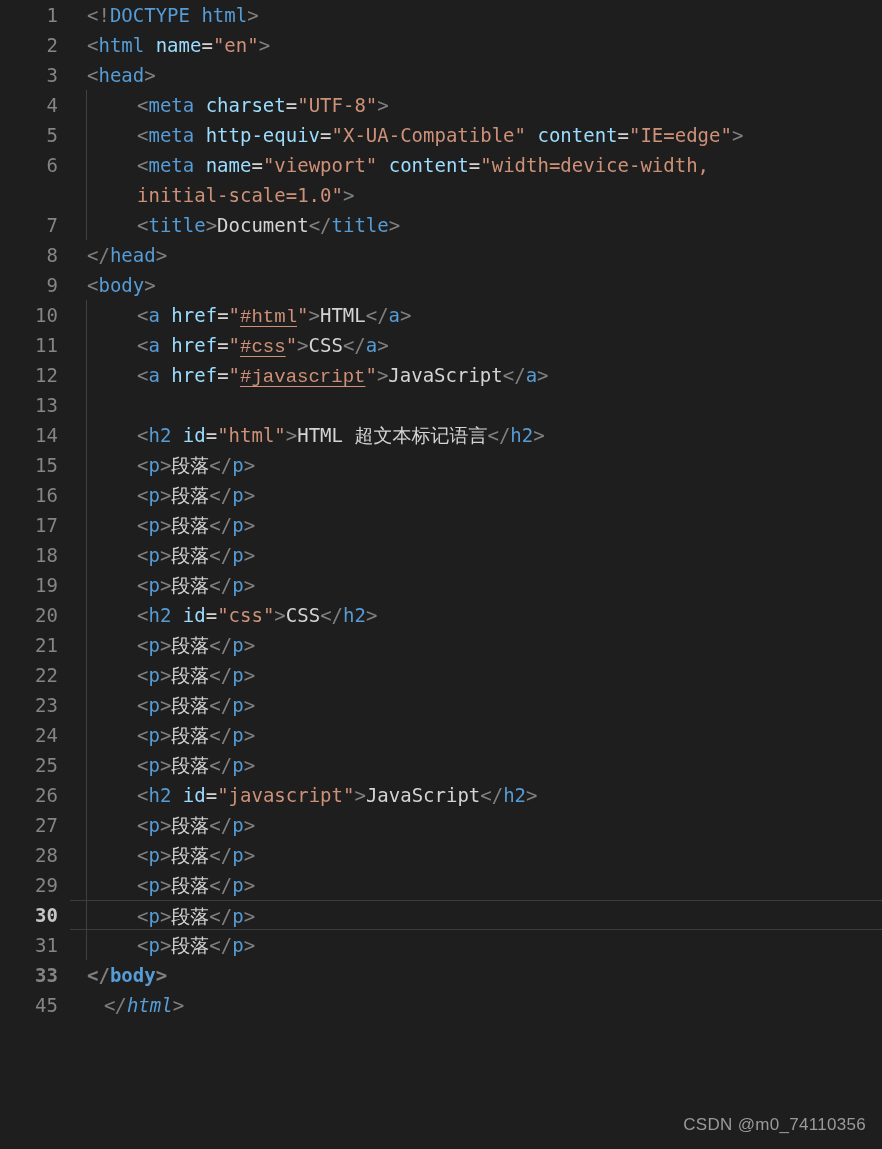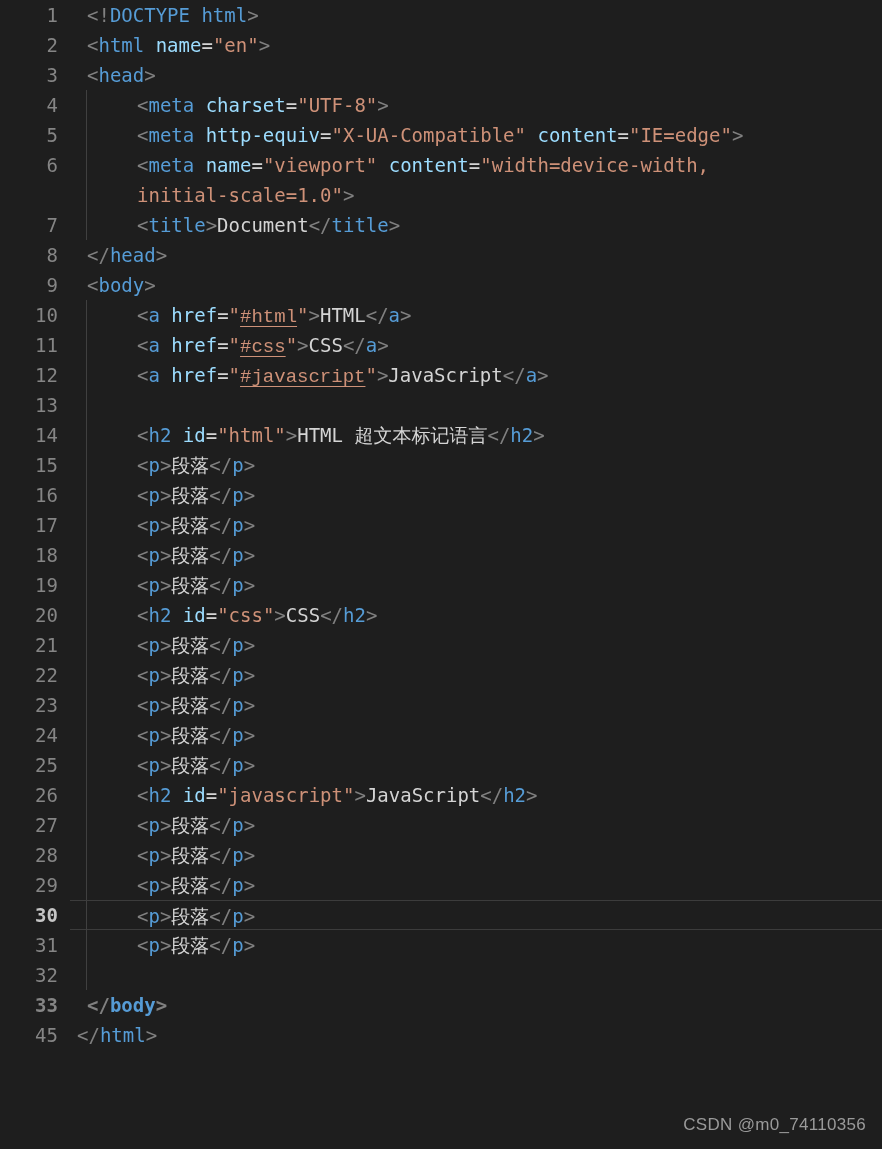--- a/index.html
+++ b/index.html
@@ -129,18 +129,17 @@
       <div class="row" style="height: 30px;"><div class="lnum">22</div><div class="code-area" style="height: 30px;"><div class="guide" style="height: 30px;"></div><div class="code" style="left: 67px;"><span class="t-punc">&lt;</span><span class="t-tag">p</span><span class="t-punc">&gt;</span><span class="t-text cjk">段落</span><span class="t-punc">&lt;/</span><span class="t-tag">p</span><span class="t-punc">&gt;</span></div></div></div>
       <div class="row" style="height: 30px;"><div class="lnum">23</div><div class="code-area" style="height: 30px;"><div class="guide" style="height: 30px;"></div><div class="code" style="left: 67px;"><span class="t-punc">&lt;</span><span class="t-tag">p</span><span class="t-punc">&gt;</span><span class="t-text cjk">段落</span><span class="t-punc">&lt;/</span><span class="t-tag">p</span><span class="t-punc">&gt;</span></div></div></div>
       <div class="row" style="height: 30px;"><div class="lnum">24</div><div class="code-area" style="height: 30px;"><div class="guide" style="height: 30px;"></div><div class="code" style="left: 67px;"><span class="t-punc">&lt;</span><span class="t-tag">p</span><span class="t-punc">&gt;</span><span class="t-text cjk">段落</span><span class="t-punc">&lt;/</span><span class="t-tag">p</span><span class="t-punc">&gt;</span></div></div></div>
       <div class="row" style="height: 30px;"><div class="lnum">25</div><div class="code-area" style="height: 30px;"><div class="guide" style="height: 30px;"></div><div class="code" style="left: 67px;"><span class="t-punc">&lt;</span><span class="t-tag">p</span><span class="t-punc">&gt;</span><span class="t-text cjk">段落</span><span class="t-punc">&lt;/</span><span class="t-tag">p</span><span class="t-punc">&gt;</span></div></div></div>
       <div class="row" style="height: 30px;"><div class="lnum">26</div><div class="code-area" style="height: 30px;"><div class="guide" style="height: 30px;"></div><div class="code" style="left: 67px;"><span class="t-punc">&lt;</span><span class="t-tag">h2</span><span class="t-text"> </span><span class="t-attr">id</span><span class="t-eq">=</span><span class="t-str">"javascript"</span><span class="t-punc">&gt;</span><span class="t-text">JavaScript</span><span class="t-punc">&lt;/</span><span class="t-tag">h2</span><span class="t-punc">&gt;</span></div></div></div>
       <div class="row" style="height: 30px;"><div class="lnum">27</div><div class="code-area" style="height: 30px;"><div class="guide" style="height: 30px;"></div><div class="code" style="left: 67px;"><span class="t-punc">&lt;</span><span class="t-tag">p</span><span class="t-punc">&gt;</span><span class="t-text cjk">段落</span><span class="t-punc">&lt;/</span><span class="t-tag">p</span><span class="t-punc">&gt;</span></div></div></div>
       <div class="row" style="height: 30px;"><div class="lnum">28</div><div class="code-area" style="height: 30px;"><div class="guide" style="height: 30px;"></div><div class="code" style="left: 67px;"><span class="t-punc">&lt;</span><span class="t-tag">p</span><span class="t-punc">&gt;</span><span class="t-text cjk">段落</span><span class="t-punc">&lt;/</span><span class="t-tag">p</span><span class="t-punc">&gt;</span></div></div></div>
       <div class="row" style="height: 30px;"><div class="lnum">29</div><div class="code-area" style="height: 30px;"><div class="guide" style="height: 30px;"></div><div class="code" style="left: 67px;"><span class="t-punc">&lt;</span><span class="t-tag">p</span><span class="t-punc">&gt;</span><span class="t-text cjk">段落</span><span class="t-punc">&lt;/</span><span class="t-tag">p</span><span class="t-punc">&gt;</span></div></div></div>
       <div class="row active" style="height: 30px;"><div class="lnum">30</div><div class="code-area" style="height: 30px;"><div class="guide" style="height: 30px;"></div><div class="code" style="left: 67px;"><span class="t-punc">&lt;</span><span class="t-tag">p</span><span class="t-punc">&gt;</span><span class="t-text cjk">段落</span><span class="t-punc">&lt;/</span><span class="t-tag">p</span><span class="t-punc">&gt;</span></div></div></div>
       <div class="row" style="height: 30px;"><div class="lnum">31</div><div class="code-area" style="height: 30px;"><div class="guide" style="height: 30px;"></div><div class="code" style="left: 67px;"><span class="t-punc">&lt;</span><span class="t-tag">p</span><span class="t-punc">&gt;</span><span class="t-text cjk">段落</span><span class="t-punc">&lt;/</span><span class="t-tag">p</span><span class="t-punc">&gt;</span></div></div></div>
-      <div class="row" style="height: 30px;"><div class="lnum">32</div><div class="code-area" style="height: 30px;"><div class="guide" style="height: 30px;"></div></div></div>
       <div class="row" style="height: 30px; font-weight: bold;"><div class="lnum">33</div><div class="code-area" style="height: 30px;"><div class="code" style="left: 17px;"><span class="t-punc">&lt;/</span><span class="t-tag">body</span><span class="t-punc">&gt;</span></div></div></div>
-      <div class="row" style="height: 30px;"><div class="lnum">45</div><div class="code-area" style="height: 30px;"><div class="code" style="left: 7px;"><span class="t-punc">&lt;/</span><span class="t-tag">html</span><span class="t-punc">&gt;</span></div></div></div>
+      <div class="row" style="height: 30px;"><div class="lnum">45</div><div class="code-area" style="height: 30px;"><div class="code" style="left: 34px; font-style: italic;"><span class="t-punc">&lt;/</span><span class="t-tag">html</span><span class="t-punc">&gt;</span></div></div></div>
     </div>
   <div class="watermark">CSDN @m0_74110356</div>
 </div>
 
 </body></html>

